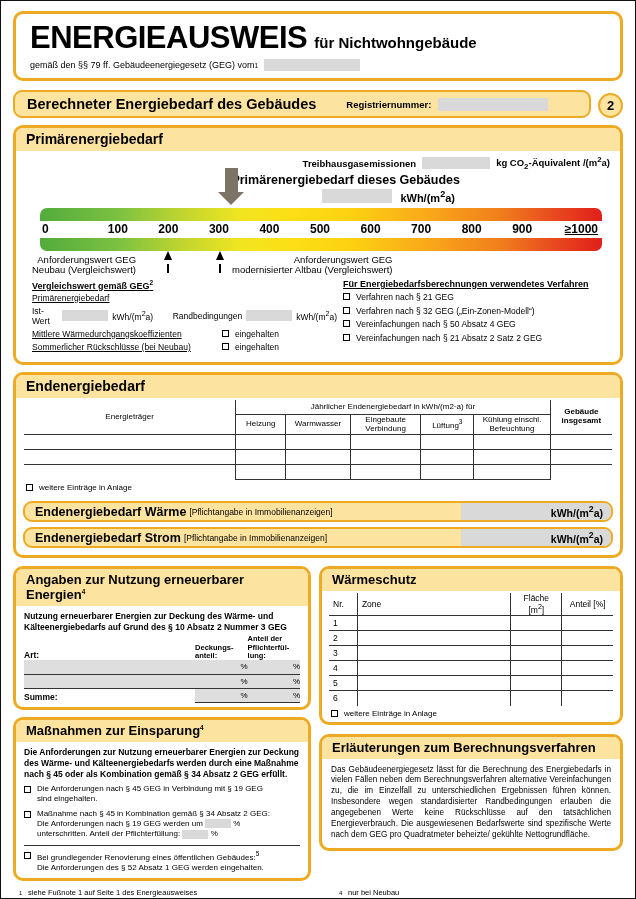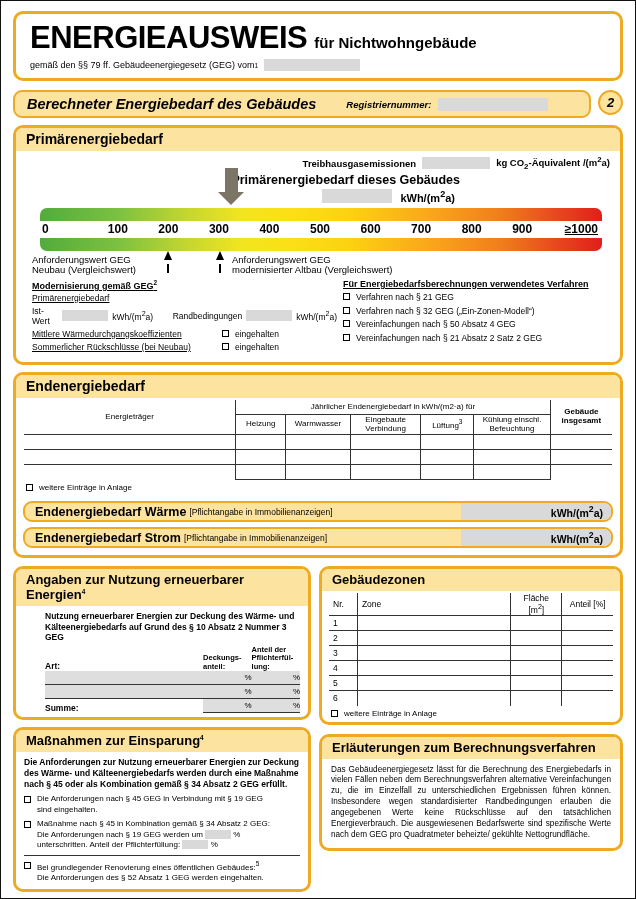--- a/index.html
+++ b/index.html
@@ -32,21 +32,21 @@
   }
   
   .titlebox { padding: 6px 14px 7px 14px; }
   .title-row { display: flex; align-items: baseline; }
   .title-main { font-size: 31px; font-weight: bold; letter-spacing: -0.5px; }
   .title-sub { font-size: 15px; font-weight: bold; margin-left: 7px; }
   .title-law { font-size: 9px; margin-top: 3px; display: flex; align-items: center; }
   .sup { font-size: 6.5px; vertical-align: super; }
   .fill { background: #d9d9d9; display: inline-block; }
   
-  .secbar-wrap { display: flex; align-items: flex-start; margin-top: 9px; font-style: italic; }
+  .secbar-wrap { display: flex; align-items: flex-end; margin-top: 9px; }
   .secbar {
     flex: 1;
     border: 2px solid #eeaa22;
     border-radius: 9px;
     background: #fde3a0;
     padding: 4px 12px;
     display: flex; align-items: center;
     height: 28px;
   }
   .secbar-title { font-size: 14.5px; font-weight: bold; }
@@ -87,21 +87,21 @@
   .ticks { display:flex; height: 17px; align-items:center; }
   .tick { font-size: 12px; font-weight: bold; flex: 1; text-align: center; }
   .tick.first { text-align: left; padding-left: 2px; }
   .tick.last { text-align: right; padding-right: 4px; text-decoration: none; }
   .tick.last u { text-decoration: underline; }
   
   .reqarrows { position: relative; height: 28px; font-size: 9.5px; }
   .reqa { position: absolute; }
   .uarrow { width:0;height:0;border-left:4px solid transparent;border-right:4px solid transparent;border-bottom:9px solid #000; }
   .vstem { width:2px;height:9px;background:#000;margin-left:3px; }
-  .reqlbl { line-height: 1.12; }
+  .reqlbl { line-height: 1.12; text-align: right; }
   
   .twocol { display:flex; margin-top: 0px; padding: 0 10px 4px 10px; }
   .col-l { width: 305px; }
   .col-r { flex: 1; padding-left: 6px; }
   .ul-hd { font-size: 9px; font-weight: bold; text-decoration: underline; }
   .ul-sub { font-size: 8.5px; text-decoration: underline; margin-top: 2px; }
   .istrow { display:flex; align-items:center; font-size:8.5px; margin-top:3px; }
   .istrow .fill { width:52px; height:11px; margin: 0 4px; }
   .istrow .gap { width: 22px; }
   .chkline { display:flex; align-items:center; font-size:8.5px; margin-top:3px; }
@@ -127,21 +127,21 @@
   }
   .wsrow .lab { font-size: 12.5px; font-weight: bold; padding-left: 10px; white-space:nowrap; }
   .wsrow .note { font-size: 8.5px; margin-left: 3px; }
   .wsrow .spacer { flex: 1; }
   .wsrow .grey { background:#d9d9d9; height:100%; width: 150px; display:flex; align-items:center; justify-content:flex-end; padding-right:8px; font-size:10.5px; font-weight:bold; }
   
   .bottom { display:flex; gap: 8px; margin-top: 8px; }
   .bl { width: 298px; }
   .br { flex: 1; }
   .ren-hd { font-size: 13px; }
-  .ren-body { padding: 5px 8px 4px 8px; margin-left: 21px; }
+  .ren-body { padding: 5px 8px 4px 8px; }
   .ren-intro { font-size: 8.5px; font-weight: bold; line-height: 1.25; }
   .ren-tbl { width:100%; border-collapse: collapse; font-size:8px; margin-top: 3px; table-layout: fixed; }
   .ren-tbl td { padding: 0; height: 14px; }
   .hdr-sm { font-size: 7.5px; font-weight: bold; line-height: 1.1; vertical-align: bottom; padding-bottom:1px; }
   .greyc { background:#dedede; border-bottom:1px solid #333; text-align:right; padding-right:4px; }
   .artlbl { font-size:8.5px; font-weight:bold; vertical-align: bottom; }
   .mass-hd { font-size: 13px; }
   .mass-body { padding: 5px 8px 5px 8px; }
   .mass-intro { font-size:8.5px; font-weight:bold; line-height:1.3; }
   .mass-cb { display:flex; align-items:flex-start; font-size:8px; margin-top:4px; line-height:1.3; }
@@ -254,21 +254,21 @@
           <div class="reqlbl">
             <div>Anforderungswert GEG</div>
             <div>modernisierter Altbau (Vergleichswert)</div>
           </div>
         </div>
       </div>
 
       <div class="twocol" style="padding-left:0;padding-right:0;">
         <div class="col-l">
           <div class="ul-hd">
-            <span>Modernisierung gemäß GEG</span><span class="sup">2</span>
+            <span>Vergleichswert gemäß GEG</span><span class="sup">2</span>
           </div>
           <div class="ul-sub">Primärenergiebedarf</div>
           <div class="istrow">
             <span>Ist-Wert</span>
             <span class="fill"></span>
             <span>kWh/(m<sup>2</sup>a)</span>
             <span class="gap"></span>
             <span>Randbedingungen</span>
             <span class="fill"></span>
             <span>kWh/(m<sup>2</sup>a)</span>
@@ -482,21 +482,21 @@
               <span>Die Anforderungen  des § 52 Absatz 1 GEG werden eingehalten.</span>
             </span>
           </div>
         </div>
       </div>
     </div>
 
     <div class="br">
 
       <div class="obox">
-        <div class="obox-hd zones-hd">Gebäudezonen</div>
+        <div class="obox-hd zones-hd">Wärmeschutz</div>
         <div class="zones-wrap">
           <table class="zt">
             <colgroup>
                 <col style="width:10%">
                 <col style="width:54%">
                 <col style="width:18%">
                 <col style="width:18%">
               </colgroup>
             <tbody>
                 <tr>

